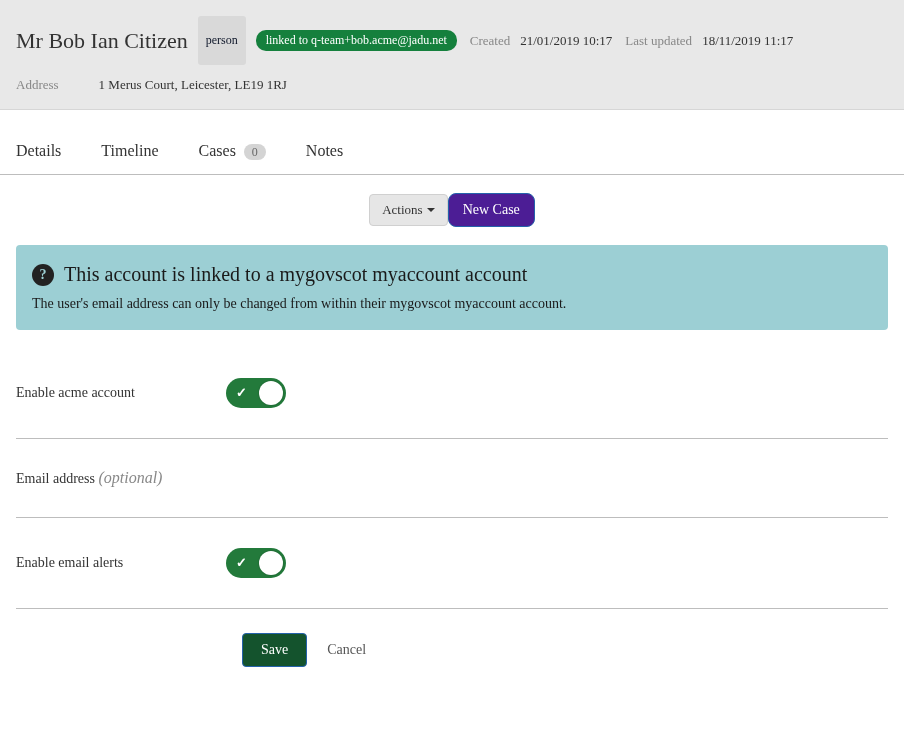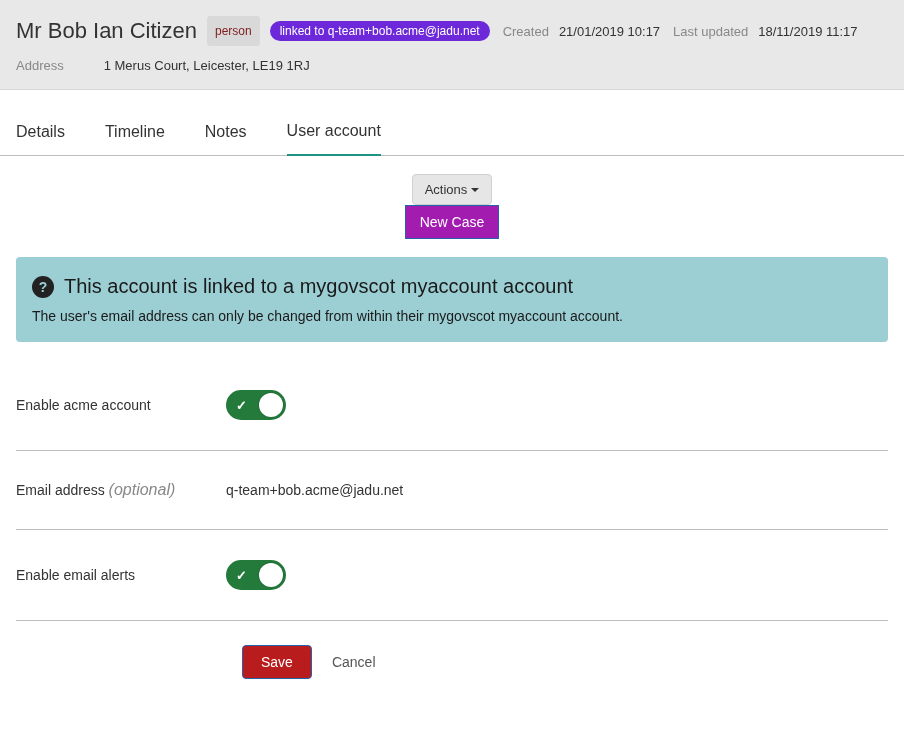--- a/index.html
+++ b/index.html
@@ -1,15 +1,15 @@
 <!DOCTYPE html>
 <html><head>
   <meta charset="utf-8">
   <style>
-    * { box-sizing: border-box; margin: 0; padding: 0; }
+    * { box-sizing: border-box; margin: 0; padding: 0; font-family: Liberation Serif, serif; }
     body {
       font-family: -apple-system, BlinkMacSystemFont, "Segoe UI", Helvetica, Arial, sans-serif;
       font-size: 14px;
       color: #333;
       background: #fff;
     }
     .header {
       background: #e8e8e8;
       padding: 16px;
       border-bottom: 1px solid #d6d6d6;
@@ -20,27 +20,27 @@
       flex-wrap: wrap;
       gap: 10px;
     }
     .person-name {
       font-size: 22px;
       font-weight: 400;
       color: #333;
     }
     .tag-person {
       background: #d9d9d9;
-      color: #7f1d1d;
+      color: #0f172a;
       font-size: 12px;
-      padding: 8px 8px;
+      padding: 17px 8px;
       border-radius: 3px;
     }
     .tag-linked {
-      background: #6d28d9;
+      background: #15803d;
       color: #fff;
       font-size: 12px;
       padding: 3px 10px;
       border-radius: 10px;
     }
     .meta-label {
       color: #888;
       font-size: 13px;
       margin-left: 3px;
     }
@@ -80,21 +80,20 @@
       font-size: 12px;
       padding: 1px 8px;
       border-radius: 10px;
       margin-left: 4px;
     }
     .action-row {
       display: flex;
       justify-content: center;
       align-items: center;
       padding: 18px 16px 0 16px;
-      flex-direction: column;
     }
     .btn-actions {
       background: #e6e6e6;
       border: 1px solid #d0d0d0;
       color: #333;
       font-size: 13px;
       padding: 7px 12px;
       border-radius: 4px;
       cursor: pointer;
       display: flex;
@@ -102,26 +101,26 @@
       gap: 4px;
     }
     .caret-down {
       width: 0; height: 0;
       border-left: 4px solid transparent;
       border-right: 4px solid transparent;
       border-top: 4px solid #333;
       display: inline-block;
     }
     .btn-newcase {
-      background: #a21caf;
+      background: #4c1d95;
       color: #fff;
       border: 1px solid #2462ab;
       font-size: 14px;
       padding: 8px 14px;
-      border-radius: 0;
+      border-radius: 8px;
       cursor: pointer;
     }
     .alert-box {
       margin: 18px 16px;
       background: #9ccfd4;
       border-radius: 4px;
       padding: 18px 16px;
     }
     .alert-title {
       font-size: 20px;
@@ -196,21 +195,21 @@
       font-size: 13px;
       font-weight: bold;
     }
     .form-actions {
       display: flex;
       align-items: center;
       gap: 20px;
       padding: 24px 0 24px 226px;
     }
     .btn-save {
-      background: #b91c1c;
+      background: #14532d;
       color: #fff;
       border: 1px solid #2462ab;
       padding: 8px 18px;
       border-radius: 4px;
       font-size: 14px;
       cursor: pointer;
     }
     .btn-cancel {
       background: none;
       border: none;
@@ -234,22 +233,25 @@
   </div>
   <div class="header-sub">
     <span class="label">Address</span>
     <span class="value">1 Merus Court, Leicester, LE19 1RJ</span>
   </div>
 </div>
 
 <div class="tabstrip">
   <div class="tab">Details</div>
   <div class="tab">Timeline</div>
+  <div class="tab">
+    <span>Cases</span>
+    <span class="count-badge">0</span>
+  </div>
   <div class="tab">Notes</div>
-  <div class="tab active">User account</div>
 </div>
 
 <div class="action-row">
   <button class="btn-actions">
     <span>Actions</span>
     <span class="caret-down"></span>
   </button>
   <button class="btn-newcase">New Case</button>
 </div>
 
@@ -269,21 +271,20 @@
       <span class="check">✓</span>
       <span class="knob"></span>
     </div>
   </div>
 
   <div class="form-row">
     <div class="form-label">
       <span>Email address</span>
       <span class="optional">(optional)</span>
     </div>
-    <div class="form-value">q-team+bob.acme@jadu.net</div>
   </div>
 
   <div class="form-row">
     <div class="form-label">Enable email alerts</div>
     <div class="toggle">
       <span class="check">✓</span>
       <span class="knob"></span>
     </div>
   </div>
 

